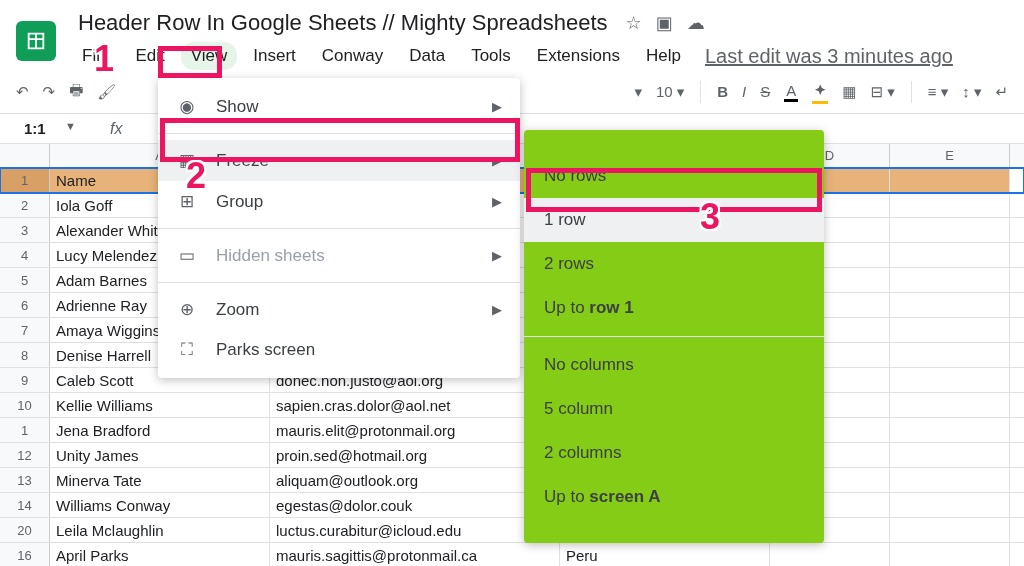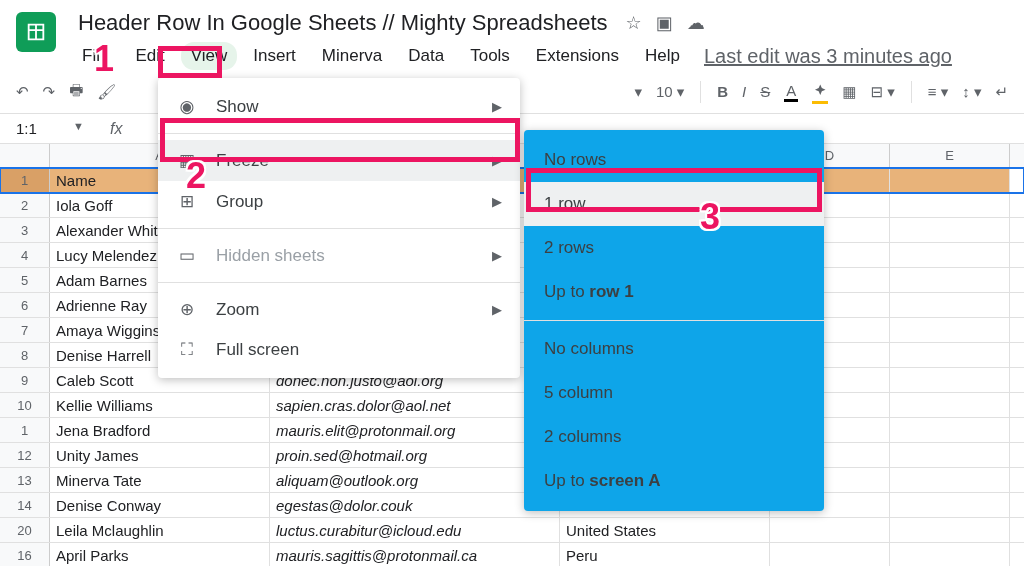--- a/index.html
+++ b/index.html
@@ -1,53 +1,53 @@
 <!DOCTYPE html>
 <html><head>
 <meta charset="utf-8">
 <style>
   * { box-sizing: border-box; font-family: Arial, sans-serif; }
   body { margin:0; padding:0; background:#fff; color:#202124; width:1024px; height:566px; overflow:hidden; position:relative; }
-  .header { display:flex; align-items:flex-start; padding:8px 4px 0 16px; }
+  .header { display:flex; align-items:center; padding:8px 4px 0 16px; }
   .logo { width:40px; height:40px; background:#0f9d58; border-radius:6px; display:flex; align-items:center; justify-content:center; margin-right:16px; margin-top:4px;}
   .logo svg { fill:#fff; }
   .title-area { flex:1; }
   .doc-title-row { display:flex; align-items:center; gap:12px; }
   .doc-title { font-size:22px; color:#202124; padding:2px 6px; }
   .title-icons { display:flex; gap:14px; color:#5f6368; font-size:18px;}
   .menu-bar { display:flex; gap:6px; margin-top:4px; align-items:center;}
   .menu-item { font-size:17px; padding:4px 10px; cursor:pointer; border-radius:4px;}
   .menu-item.open { background:#e6f4ea;border-radius:13px; }
   .last-edit { font-size:20px; color:#5f6368; text-decoration:underline; margin-left:8px;}
   .toolbar { display:flex; align-items:center; padding:6px 16px; gap:14px; color:#5f6368; font-size:15px; border-bottom:1px solid #e0e0e0; height:44px;}
   .tb-gap { flex:none; width:1px; height:22px; background:#e0e0e0; margin:0 2px;}
   .tb-sel { display:flex; align-items:center; gap:4px;}
   .fx-row { display:flex; align-items:center; border-bottom:1px solid #e0e0e0; height:30px;}
-  .name-box { width:100px; font-size:15px; padding:0 16px; color:#202124; display:flex; align-items:flex-start; justify-content:space-between;}
+  .name-box { width:100px; font-size:15px; padding:0 24px; color:#202124; display:flex; align-items:flex-start; justify-content:space-between;font-weight:bold;}
   .fx { font-style:italic; color:#5f6368; padding:0 10px; font-size:16px;}
   .grid { position:relative; }
   .col-headers { display:flex; height:24px; background:#f8f9fa; border-bottom:1px solid #ccc;}
   .rh-corner { width:50px; border-right:1px solid #ccc; background:#f8f9fa;}
   .col-h { border-right:1px solid #ccc; text-align:center; font-size:13px; color:#5f6368; line-height:24px;}
   .row { display:flex; height:25px; border-bottom:1px solid #e0e0e0;}
   .row-h { width:50px; background:#f8f9fa; border-right:1px solid #ccc; text-align:center; font-size:13px; color:#5f6368; line-height:25px;}
   .cell { border-right:1px solid #e0e0e0; padding:0 6px; font-size:15px; line-height:25px; overflow:hidden; white-space:nowrap;}
-  .cA{width:220px;} .cB{width:290px;font-style:italic;} .cC{width:210px;} .cD{width:120px;} .cE{width:120px;}
+  .cA{width:220px;} .cB{width:290px;} .cC{width:210px;} .cD{width:120px;} .cE{width:120px;}
   .row.header-row .cell, .row.header-row .row-h { background:#e8b37a; }
   .row.header-row .row-h { background:#d9a066; }
   .row.header-row { outline:2px solid #1a73e8; outline-offset:-1px;}
   
   .dropdown { position:absolute; top:78px; left:158px; width:362px; background:#fff; box-shadow:0 2px 10px rgba(0,0,0,.25); border-radius:4px; padding:8px 0; z-index:10;}
   .dd-item { display:flex; align-items:center; padding:10px 18px; font-size:17px; color:#3c4043; cursor:pointer; gap:18px;}
   .dd-item.hov { background:#eef0f1;}
   .dd-icon { width:22px; display:flex; justify-content:center; color:#5f6368;}
   .dd-arrow { margin-left:auto; color:#5f6368; font-size:13px;}
   .dd-sep { height:1px; background:#e0e0e0; margin:6px 0;}
   
-  .submenu { position:absolute; top:130px; left:524px; width:300px; background:#0ea5e9; box-shadow:0 2px 10px rgba(0,0,0,.25); border-radius:4px; padding:8px 0; z-index:11;}
+  .submenu { position:absolute; top:130px; left:524px; width:300px; background:#84cc16; box-shadow:0 2px 10px rgba(0,0,0,.25); border-radius:4px; padding:24px 0; z-index:11;}
   .sm-item { padding:12px 20px; font-size:17px; color:#3c4043; cursor:pointer;}
   .sm-item.hov { background:#eef0f1;}
   .sm-sep { height:1px; background:#e0e0e0; margin:6px 0;}
   
   .annot { position:absolute; font-weight:900; font-size:36px; color:#ec1561; text-shadow: -2px 0 #fff,2px 0 #fff,0 -2px #fff,0 2px #fff,-2px -2px #fff,2px 2px #fff,-2px 2px #fff,2px -2px #fff; z-index:30;}
   .hl-box { position:absolute; border:5px solid #ec1561; z-index:20; pointer-events:none;}
 </style>
 </head>
 <body>
 
@@ -64,21 +64,21 @@
         <span>☆</span>
         <span>▣</span>
         <span>☁</span>
       </div>
     </div>
     <div class="menu-bar">
       <div class="menu-item">File</div>
       <div class="menu-item">Edit</div>
       <div class="menu-item open">View</div>
       <div class="menu-item">Insert</div>
-      <div class="menu-item">Minerva</div>
+      <div class="menu-item">Conway</div>
       <div class="menu-item">Data</div>
       <div class="menu-item">Tools</div>
       <div class="menu-item">Extensions</div>
       <div class="menu-item">Help</div>
       <div class="last-edit">Last edit was 3 minutes ago</div>
     </div>
   </div>
 </div>
 
 <div class="toolbar">
@@ -221,21 +221,21 @@
       <div class="row">
         <div class="row-h">13</div>
         <div class="cell cA">Minerva Tate</div>
         <div class="cell cB">aliquam@outlook.org</div>
         <div class="cell cC">New Zealand</div>
         <div class="cell cD"></div>
         <div class="cell cE"></div>
       </div>
       <div class="row">
         <div class="row-h">14</div>
-        <div class="cell cA">Denise Conway</div>
+        <div class="cell cA">Williams Conway</div>
         <div class="cell cB">egestas@dolor.couk</div>
         <div class="cell cC">Costa Rica</div>
         <div class="cell cD"></div>
         <div class="cell cE"></div>
       </div>
       <div class="row">
         <div class="row-h">20</div>
         <div class="cell cA">Leila Mclaughlin</div>
         <div class="cell cB">luctus.curabitur@icloud.edu</div>
         <div class="cell cC">United States</div>
@@ -277,21 +277,21 @@
       <span class="dd-arrow">▶</span>
   </div>
   <div class="dd-sep"></div>
   <div class="dd-item">
     <span class="dd-icon">⊕</span>
     <span>Zoom</span>
       <span class="dd-arrow">▶</span>
   </div>
   <div class="dd-item">
     <span class="dd-icon">⛶</span>
-    <span>Full screen</span>
+    <span>Parks screen</span>
   </div>
 </div>
 
 <div class="submenu">
   <div class="sm-item">No rows</div>
   <div class="sm-item hov">1 row</div>
   <div class="sm-item">2 rows</div>
   <div class="sm-item"><span>Up to </span><b>row 1</b></div>
   <div class="sm-sep"></div>
   <div class="sm-item">No columns</div>

